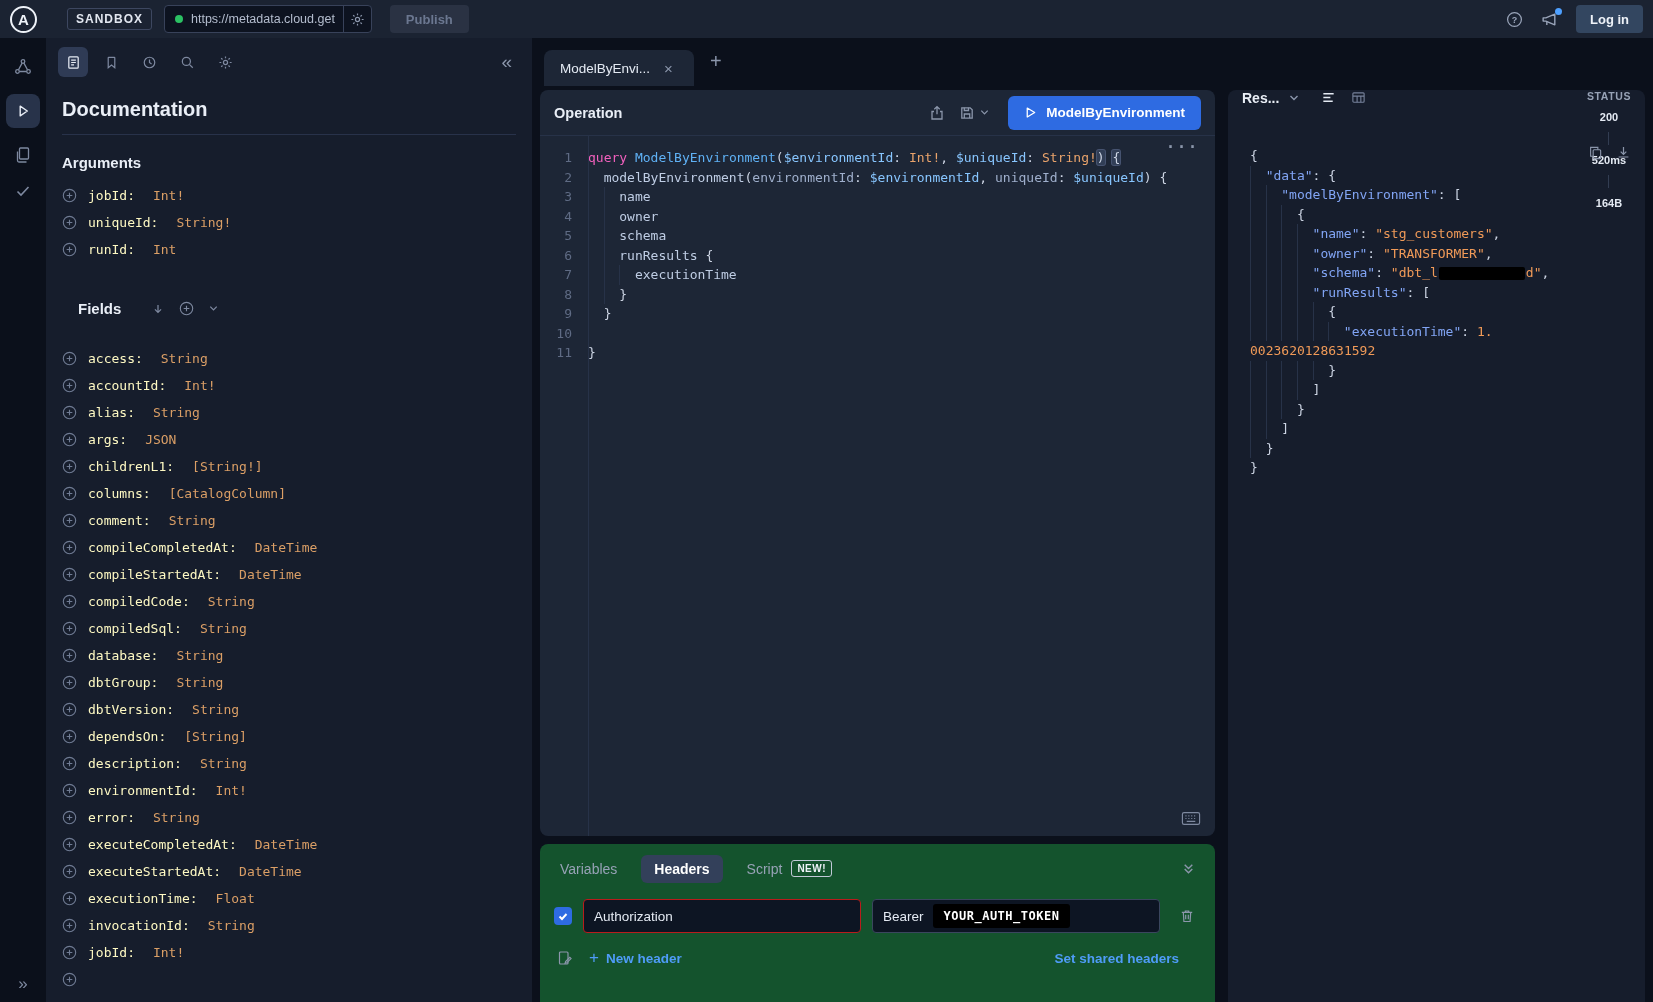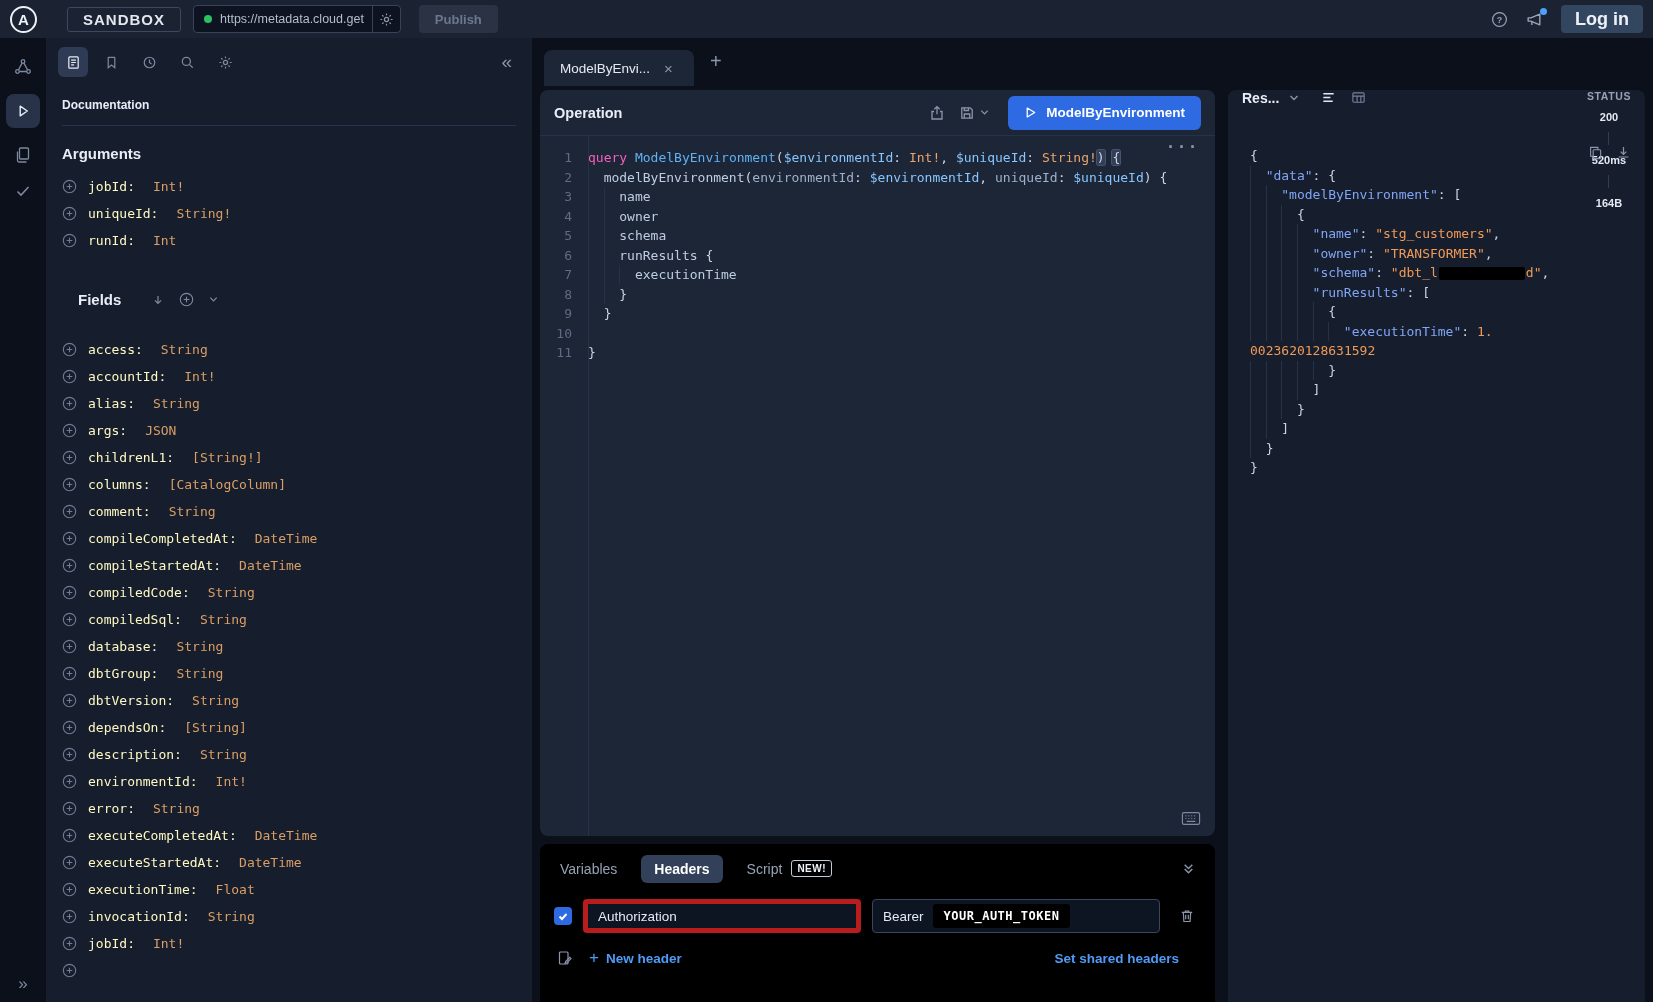--- a/index.html
+++ b/index.html
@@ -4,46 +4,46 @@
 <style>
   * { margin:0; padding:0; box-sizing:border-box; }
   html,body { width:1653px; height:1002px; overflow:hidden; }
   body { background:#0b101b; font-family:"Liberation Sans", sans-serif; color:#e8edf5; font-size:13px; position:relative; }
   svg { display:block; }
   .cc { display:flex; align-items:center; justify-content:center; }
 
   
   .topbar { height:38px; background:#1b2332; display:flex; align-items:center; padding:0 10px; gap:12px; }
   .logo { width:27px; height:27px; border:2px solid #eef2f8; border-radius:50%; font-weight:700; font-size:15px; color:#eef2f8; flex:none; }
-  .sandbox-badge { border:1px solid #3d4760; border-radius:3px; color:#e2e7f0; font-size:15px; font-weight:700; letter-spacing:1px; padding:3px 15px; margin-left:18px; }
+  .sandbox-badge { border:1px solid #3d4760; border-radius:3px; color:#e2e7f0; font-size:12px; font-weight:700; letter-spacing:1px; padding:3px 8px; margin-left:18px; }
   .url-pill { display:flex; align-items:center; background:#0d1320; border:1px solid #38425a; border-radius:4px; height:28px; overflow:hidden; }
   .url-pill .dot { width:8px; height:8px; border-radius:50%; background:#2bc163; margin:0 8px 0 10px; }
   .url-text { color:#b4bdce; font-size:12.5px; padding-right:8px; max-width:175px; white-space:nowrap; overflow:hidden; }
   .url-gear { border-left:1px solid #38425a; width:28px; height:28px; color:#8b96ab; }
   .publish { background:#2a3243; border:none; border-radius:4px; color:#6b7790; font-weight:700; font-size:13px; height:28px; padding:0 16px; margin-left:6px; }
   .tb-right { margin-left:auto; display:flex; align-items:center; gap:18px; color:#9aa5ba; }
   .mega-wrap { position:relative; }
   .notif-dot { position:absolute; top:-3px; right:-4px; width:7px; height:7px; border-radius:50%; background:#4ea0ff; }
-  .login { background:#334660; border:none; border-radius:4px; color:#eef2f8; font-weight:600; font-size:18px; height:28px; padding:0 14px; }
+  .login { background:#334660; border:none; border-radius:4px; color:#eef2f8; font-weight:600; font-size:13px; height:28px; padding:0 14px; }
 
   .app { position:absolute; top:38px; left:0; right:0; bottom:0; }
 
   
   .iconstrip { position:absolute; left:0; top:0; width:46px; bottom:0; display:flex; flex-direction:column; align-items:center; padding-top:20px; gap:18px; color:#7e89a0; }
   .strip-active { width:34px; height:34px; background:#28334a; border-radius:8px; color:#e8edf5; }
   .strip-bottom { position:absolute; bottom:8px; left:0; width:46px; text-align:center; font-size:17px; color:#7e89a0; }
 
   
   .docs-panel { position:absolute; left:46px; top:0; width:486px; bottom:0; background:#161d2c; display:flex; flex-direction:column; overflow:hidden; }
   .docs-toolbar { height:48px; flex:none; display:flex; align-items:center; padding:0 12px; gap:8px; color:#7e89a0; }
   .dt-btn { width:30px; height:30px; border-radius:6px; }
   .dt-active { background:#2f3b55; color:#e8edf5; }
   .dt-collapse { margin-left:auto; font-size:19px; color:#8b96ab; padding-right:8px; }
   .docs-body { flex:1; padding:4px 16px 0; overflow:hidden; }
-  .docs-title { font-size:12px; font-weight:700; color:#e9eef6; padding:8px 0 13px; border-bottom:1px solid #28324a; }
+  .docs-title { font-size:20px; font-weight:700; color:#e9eef6; padding:8px 0 13px; border-bottom:1px solid #28324a; }
   .breadcrumb-row { display:flex; align-items:center; gap:12px; padding:15px 0 4px; color:#9aa5ba; }
   .breadcrumb-label { font-weight:700; color:#e9eef6; font-size:14px; }
   .section-title { font-size:15px; font-weight:700; color:#e9eef6; margin:19px 0 11px; }
   .fields-header { display:flex; align-items:center; gap:14px; margin:21px 0 12px; color:#7e89a0; }
   .doc-row { display:flex; align-items:center; gap:11px; height:27px; font-family:"DejaVu Sans Mono", monospace; font-size:13px; }
   .doc-row .pc { color:#6f7b93; display:flex; flex:none; }
   .fname { color:#fef9c3; }
   .ftype { color:#db9f66; margin-left:7px; }
 
   
@@ -68,30 +68,30 @@
   .tk { display:inline; }
   .kw { color:#f160bd; } .op { color:#5fb1f5; } .vr { color:#88c6ff; }
   .ty { color:#e9a36b; } .fd { color:#bfcde4; } .ar { color:#9fafcc; } .pn { color:#cdd5e4; }
   .mt { background:rgba(125,150,200,.22); box-shadow:0 0 0 1px rgba(150,170,220,.35); border-radius:2px; }
   .ky { color:#82a5f5; } .st { color:#f09a58; } .nm { color:#f09a58; }
   .rd { display:inline-block; width:86px; height:13px; background:#000; border-radius:2px; vertical-align:middle; margin:0 1px; }
   .op-menu { position:absolute; top:2px; right:16px; color:#8b96ab; letter-spacing:2px; font-weight:700; font-size:15px; }
   .kbd-icon { position:absolute; bottom:10px; right:14px; color:#7e89a0; }
 
   
-  .request-panel { position:absolute; top:806px; left:0; right:0; bottom:0; background:#000000; border-radius:8px 8px 0 0; overflow:hidden; }
+  .request-panel { position:absolute; top:806px; left:0; right:0; bottom:0; background:#14532d; border-radius:8px 8px 0 0; overflow:hidden; }
   .req-tabs { display:flex; align-items:center; padding:10px 20px 8px; }
   .tabs-wrap { display:flex; align-items:center; gap:24px; }
   .req-tab { color:#97a2b6; font-size:14px; display:flex; align-items:center; gap:9px; padding:6px 0; }
   .req-tab.active { background:#33405a; color:#fff; border-radius:6px; padding:6px 13px; font-weight:600; }
   .new-badge { border:1px solid #c2cad8; color:#eef2f8; font-size:10px; font-weight:700; padding:2px 5px; border-radius:3px; letter-spacing:.5px; }
   .req-collapse { margin-left:auto; color:#8b96ab; }
   .header-row { display:flex; align-items:center; gap:11px; padding:8px 14px 0; }
   .chk { width:18px; height:18px; background:#2e6be2; border-radius:4px; flex:none; }
-  .key-input { width:278px; height:34px; background:#0d1523; border:5px solid #b91c1c; border-radius:4px; display:flex; align-items:center; padding:0 10px; color:#e4eaf3; font-size:13.5px; }
+  .key-input { width:278px; height:34px; background:#0d1523; border:1px solid #b91c1c; border-radius:4px; display:flex; align-items:center; padding:0 10px; color:#e4eaf3; font-size:13.5px; }
   .val-input { width:288px; height:34px; background:#0d1523; border:1px solid #3a465e; border-radius:4px; display:flex; align-items:center; gap:9px; padding:0 5px 0 10px; color:#e4eaf3; font-size:13.5px; }
   .token-pill { background:#000; color:#fff; font-family:"DejaVu Sans Mono", monospace; font-weight:700; font-size:12px; padding:5px 11px; border-radius:3px; letter-spacing:.5px; }
   .trash { color:#8b96ab; margin-left:8px; }
   .req-footer { display:flex; align-items:center; gap:16px; padding:15px 36px 0 17px; }
   .blue-link { color:#4f9cf8; font-weight:700; font-size:13.5px; display:flex; align-items:center; gap:7px; }
   .plus-glyph { font-size:17px; font-weight:400; }
   .shared { margin-left:auto; }
 
   
   .response-panel { position:absolute; left:1228px; top:52px; width:417px; bottom:0; background:#161d2c; border-radius:8px 8px 0 0; overflow:hidden; display:flex; flex-direction:column; }

